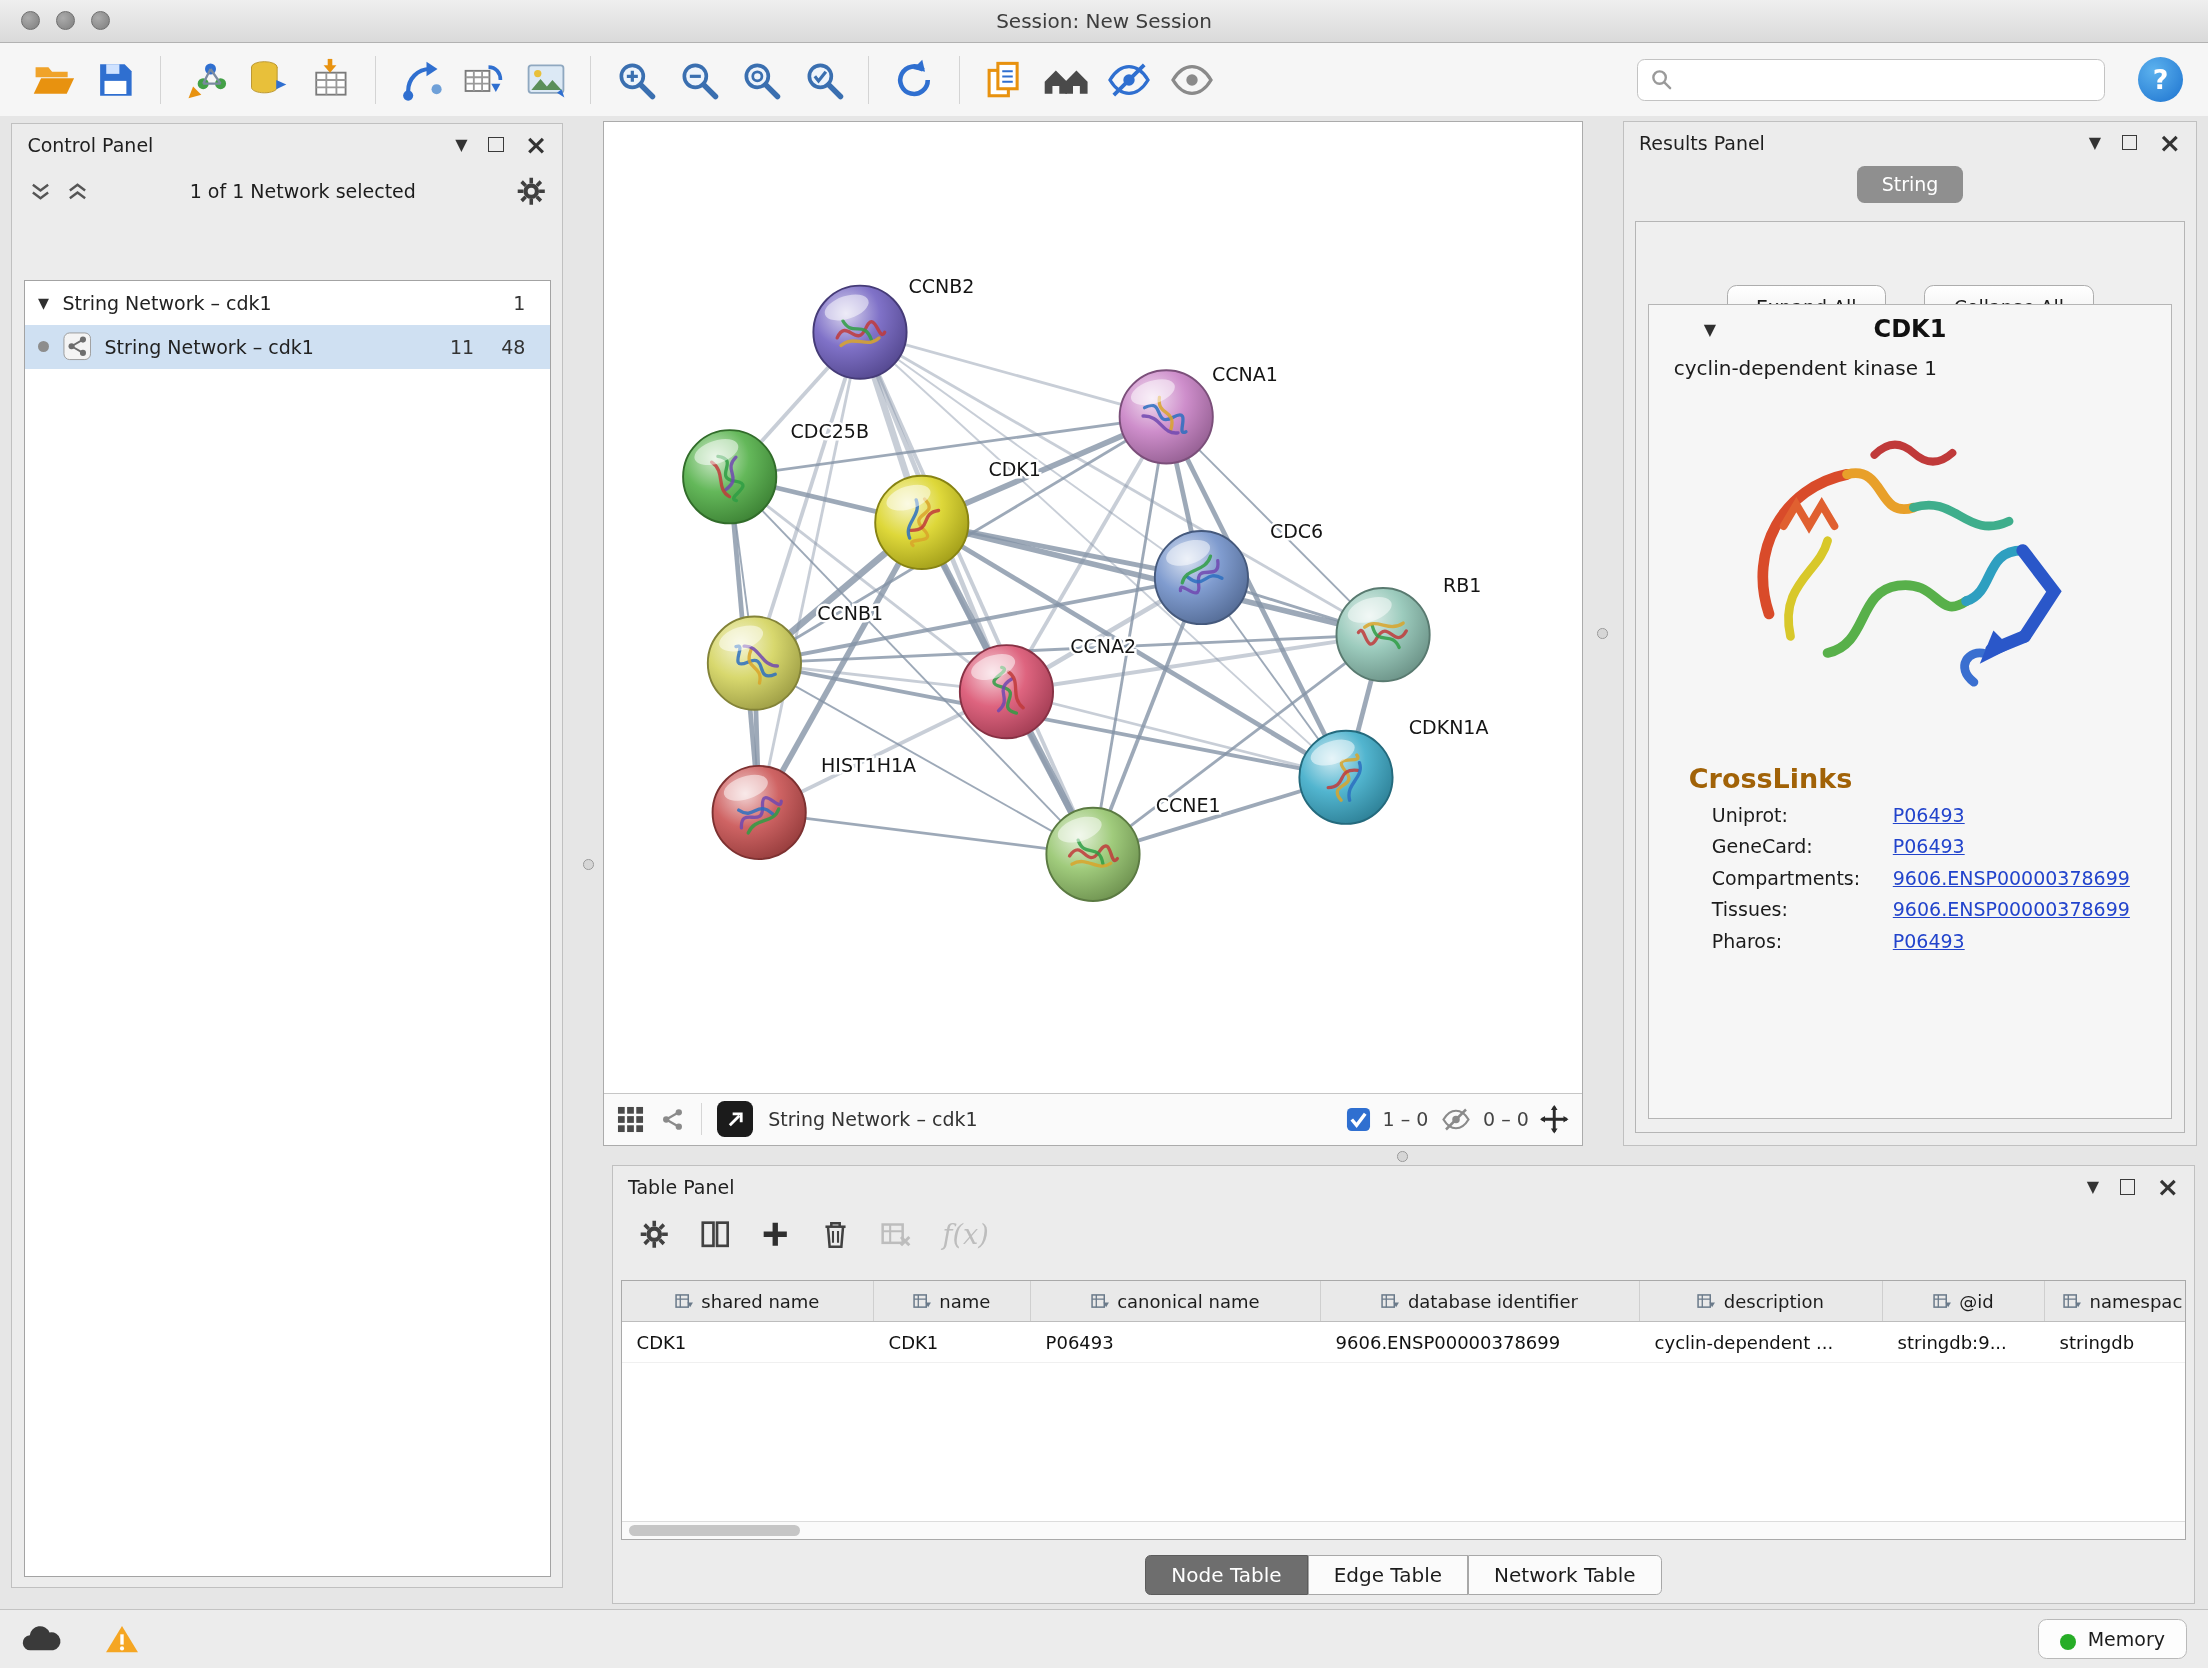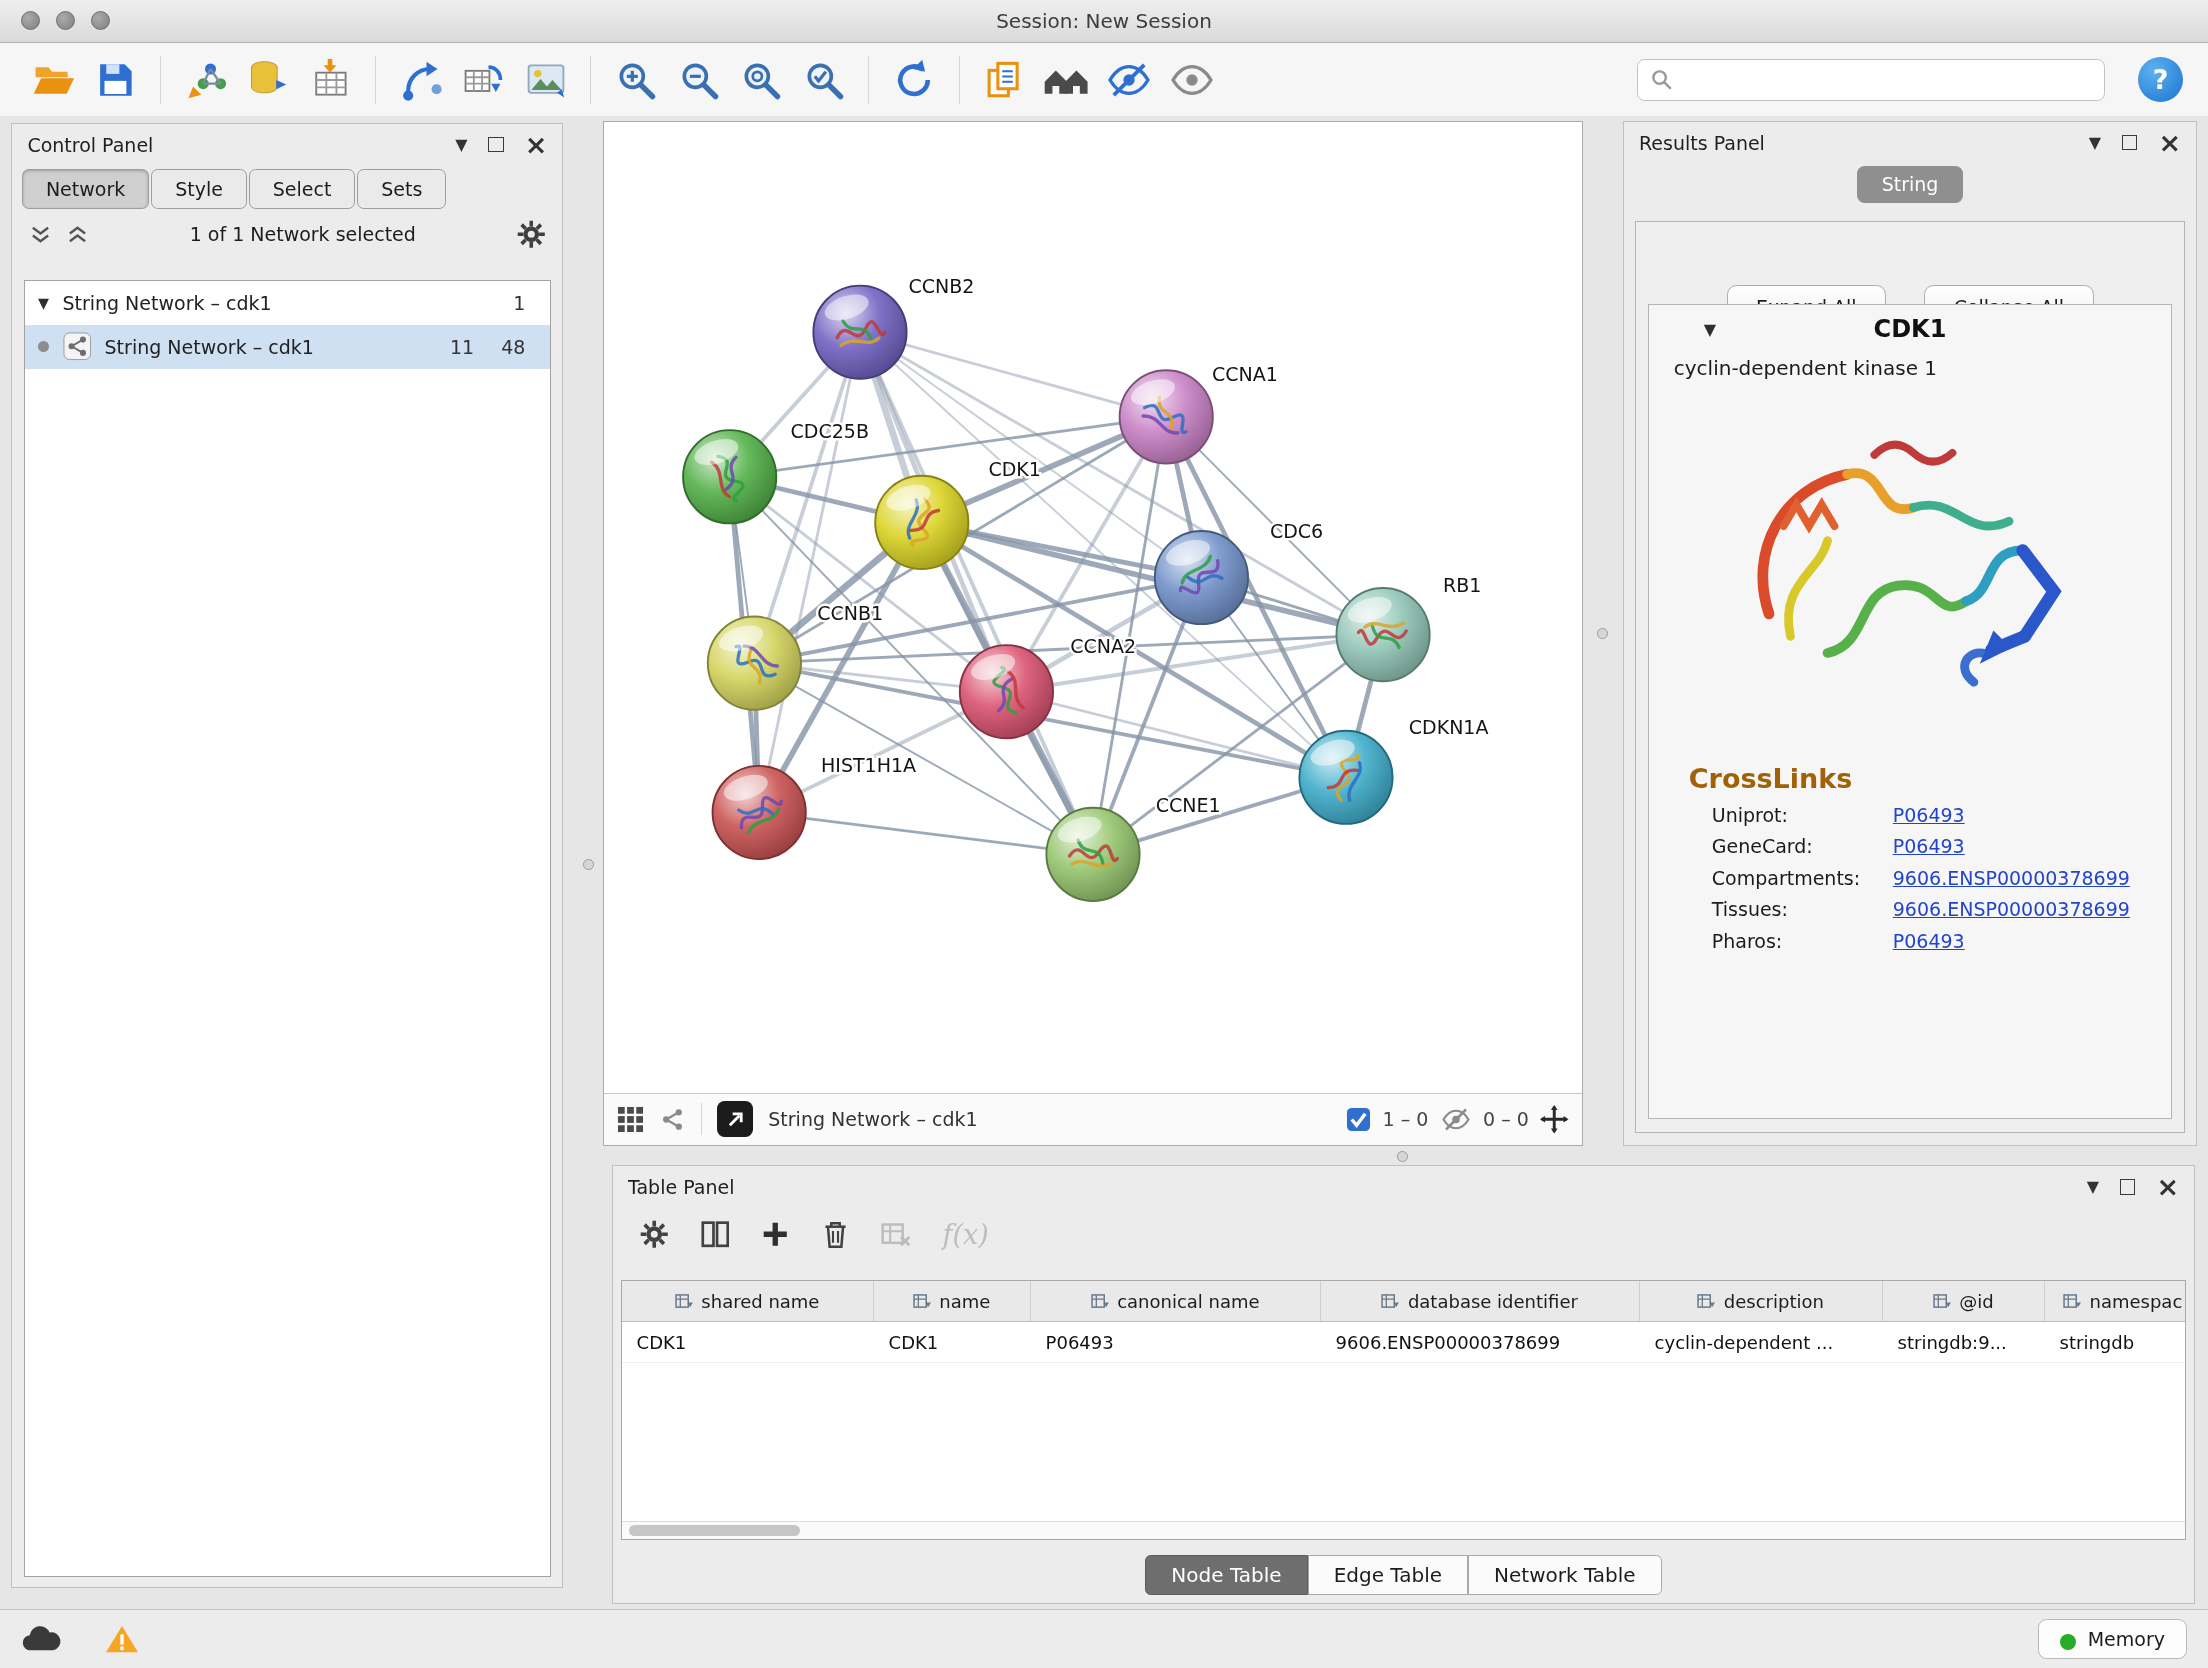--- a/index.html
+++ b/index.html
@@ -248,26 +248,20 @@
 
   <div class="control-panel">
     <div class="panel-head">
       <span>Control Panel</span>
       <span class="ph-icons">
         <span class="ph-tri">▼</span>
         <span class="ph-sq"></span>
         <span class="ph-x">×</span>
       </span>
     </div>
-    <div class="cp-tabs" id="cp-tabs">
-        <div class="cp-tab active">Network</div>
-        <div class="cp-tab">Style</div>
-        <div class="cp-tab">Select</div>
-        <div class="cp-tab">Sets</div>
-      </div>
     <div class="cp-selrow">
       <svg width="23" height="21" viewBox="0 0 24 22">
           <path d="M4 4l8 6 8-6M4 12l8 6 8-6" fill="none" stroke="#555" stroke-width="2.5"></path>
         </svg>
       <svg width="23" height="21" viewBox="0 0 24 22">
           <path d="M4 18l8-6 8 6M4 10l8-6 8 6" fill="none" stroke="#555" stroke-width="2.5"></path>
         </svg>
       <span class="sel-text">1 of 1 Network selected</span>
       <svg width="28.5" height="28.5" viewBox="0 0 40 40">
           <circle cx="20" cy="20" r="8" fill="none" stroke="#3f3f3f" stroke-width="6"></circle>

